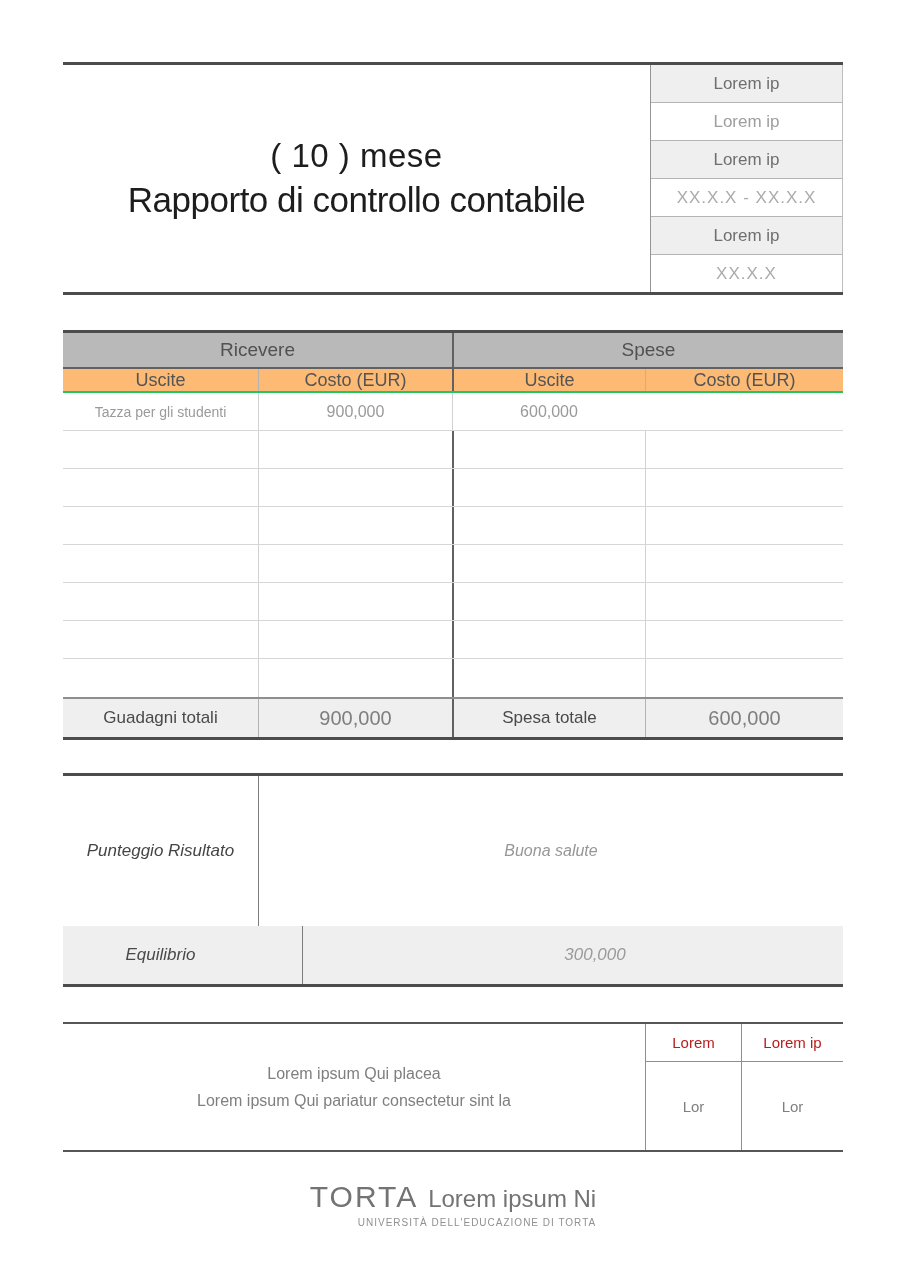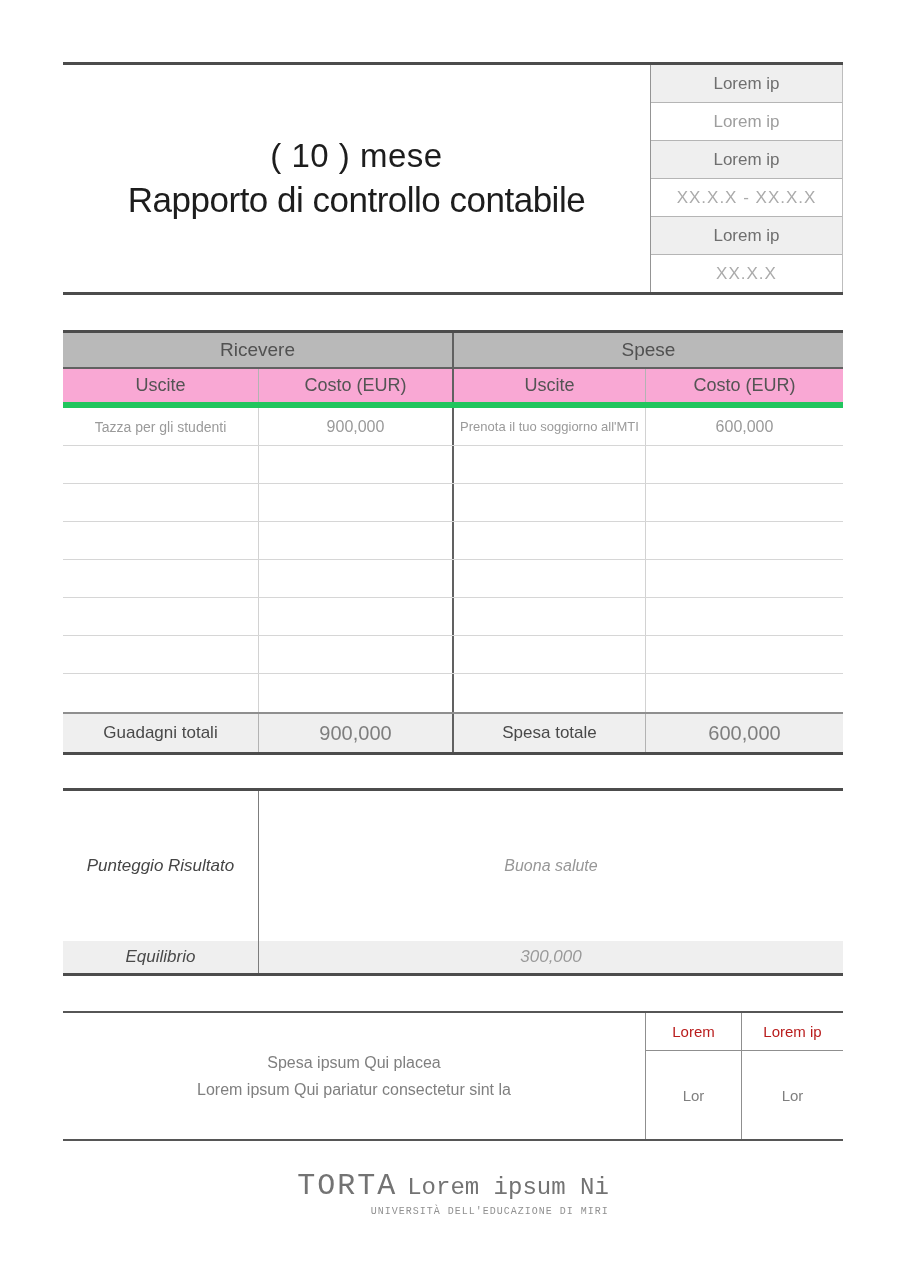--- a/index.html
+++ b/index.html
@@ -56,22 +56,22 @@
     height:36px; background:#b9b9b9;
     border-bottom:2px solid #616161;
   }
   .group-cell {
     display:flex; align-items:center; justify-content:center;
     font-size:19px; color:#515151;
   }
   .group-cell.right { border-left:2px solid #616161; }
   .grid4 { display:grid; grid-template-columns:195px 194px 193px 198px; }
   .subheader-row {
-    height:39px; background:#f9a8d4;
-    border-bottom:6px solid #22c55e;
+    height:24px; background:#fdba74;
+    border-bottom:2px solid #22c55e;
   }
   .subheader-row .cell { font-size:18px; color:#545454; }
   .subheader-row .c2, .subheader-row .c4 { border-left:1px solid #b3b3b3; }
   .subheader-row .c3 { border-left:2px solid #616161; }
   .cell {
     display:flex; align-items:center; justify-content:center;
     overflow:hidden; white-space:nowrap;
   }
   .data-row { height:38px; border-bottom:1px solid #d6d6d6; }
   .data-row .c2, .data-row .c4 { border-left:1px solid #d2d2d2; }
@@ -93,21 +93,21 @@
   .result-table {
     margin-top:33px;
     border-top:3px solid #4c4c4c;
     border-bottom:3px solid #4c4c4c;
   }
   .result-row { display:grid; grid-template-columns:195px 585px;font-style:italic; }
   .result-row .val { border-left:1.5px solid #7d7d7d; }
   .result-row1 { height:150px; }
   .result-row1 .lab { font-size:17px; color:#454545; }
   .result-row1 .val { font-size:16px; color:#979797; }
-  .result-row2 { height:32px; background:#efefef; }
+  .result-row2 { height:58px; background:#efefef;gap:44px; }
   .result-row2 .lab { font-size:17px; color:#494949; }
   .result-row2 .val { font-size:17px; color:#9a9a9a; }
 
   
   .notes-table {
     margin-top:35px;
     height:130px;
     border-top:2px solid #565656;
     border-bottom:2px solid #565656;
     display:flex;
@@ -127,21 +127,21 @@
     display:flex; align-items:center; justify-content:center;
     font-size:15px; color:#b91c1c;
   }
   .notes-col-value {
     flex:1;
     display:flex; align-items:center; justify-content:center;
     font-size:15px; color:#7f7f7f;
   }
 
   
-  .logo-block { margin-top:28px; display:flex; justify-content:center;font-family:Liberation Mono, monospace; }
+  .logo-block { margin-top:28px; display:flex; justify-content:center; }
   .logo-inner { display:inline-block; }
   .logo-line { display:flex; align-items:baseline; gap:10px; }
   .logo-torta { font-size:30px; color:#737373; letter-spacing:2px; }
   .logo-name { font-size:24px; color:#737373; }
   .logo-tagline {
     margin-top:3px;
     text-align:right;
     font-size:10px; color:#909090;
     letter-spacing:1px;
   }
@@ -175,21 +175,20 @@
       <div class="subheader-row grid4">
         <div class="cell c1">Uscite</div>
         <div class="cell c2">Costo (EUR)</div>
         <div class="cell c3">Uscite</div>
         <div class="cell c4">Costo (EUR)</div>
       </div>
 
       <div class="data-row grid4">
         <div class="cell c1 item">Tazza per gli studenti</div>
         <div class="cell c2 num">900,000</div>
-        <div class="cell c3 item-small">Prenota il tuo soggiorno all'MTI</div>
         <div class="cell c4 num">600,000</div>
       </div>
       <div class="data-row grid4">
         <div class="cell c1"></div>
           <div class="cell c2"></div>
           <div class="cell c3"></div>
           <div class="cell c4"></div>
       </div>
       <div class="data-row grid4">
         <div class="cell c1"></div>
@@ -242,37 +241,37 @@
         <div class="cell val">Buona salute</div>
       </div>
       <div class="result-row result-row2">
         <div class="cell lab">Equilibrio</div>
         <div class="cell val">300,000</div>
       </div>
     </section>
 
     <section class="notes-table">
       <div class="notes-main">
-        <div>Spesa ipsum Qui placea</div>
+        <div>Lorem ipsum Qui placea</div>
         <div>Lorem ipsum Qui pariatur consectetur sint la</div>
       </div>
       <div class="notes-col w1">
         <div class="notes-col-header">Lorem</div>
         <div class="notes-col-value">Lor</div>
       </div>
       <div class="notes-col w2">
         <div class="notes-col-header">Lorem ip</div>
         <div class="notes-col-value">Lor</div>
       </div>
     </section>
 
     <div class="logo-block">
       <div class="logo-inner">
         <div class="logo-line">
           <span class="logo-torta">TORTA</span>
           <span class="logo-name">Lorem ipsum Ni</span>
         </div>
-        <div class="logo-tagline">UNIVERSITÀ DELL'EDUCAZIONE DI MIRI</div>
+        <div class="logo-tagline">UNIVERSITÀ DELL'EDUCAZIONE DI TORTA</div>
       </div>
     </div>
 
   </div>
 </div>
 
 </body></html>

